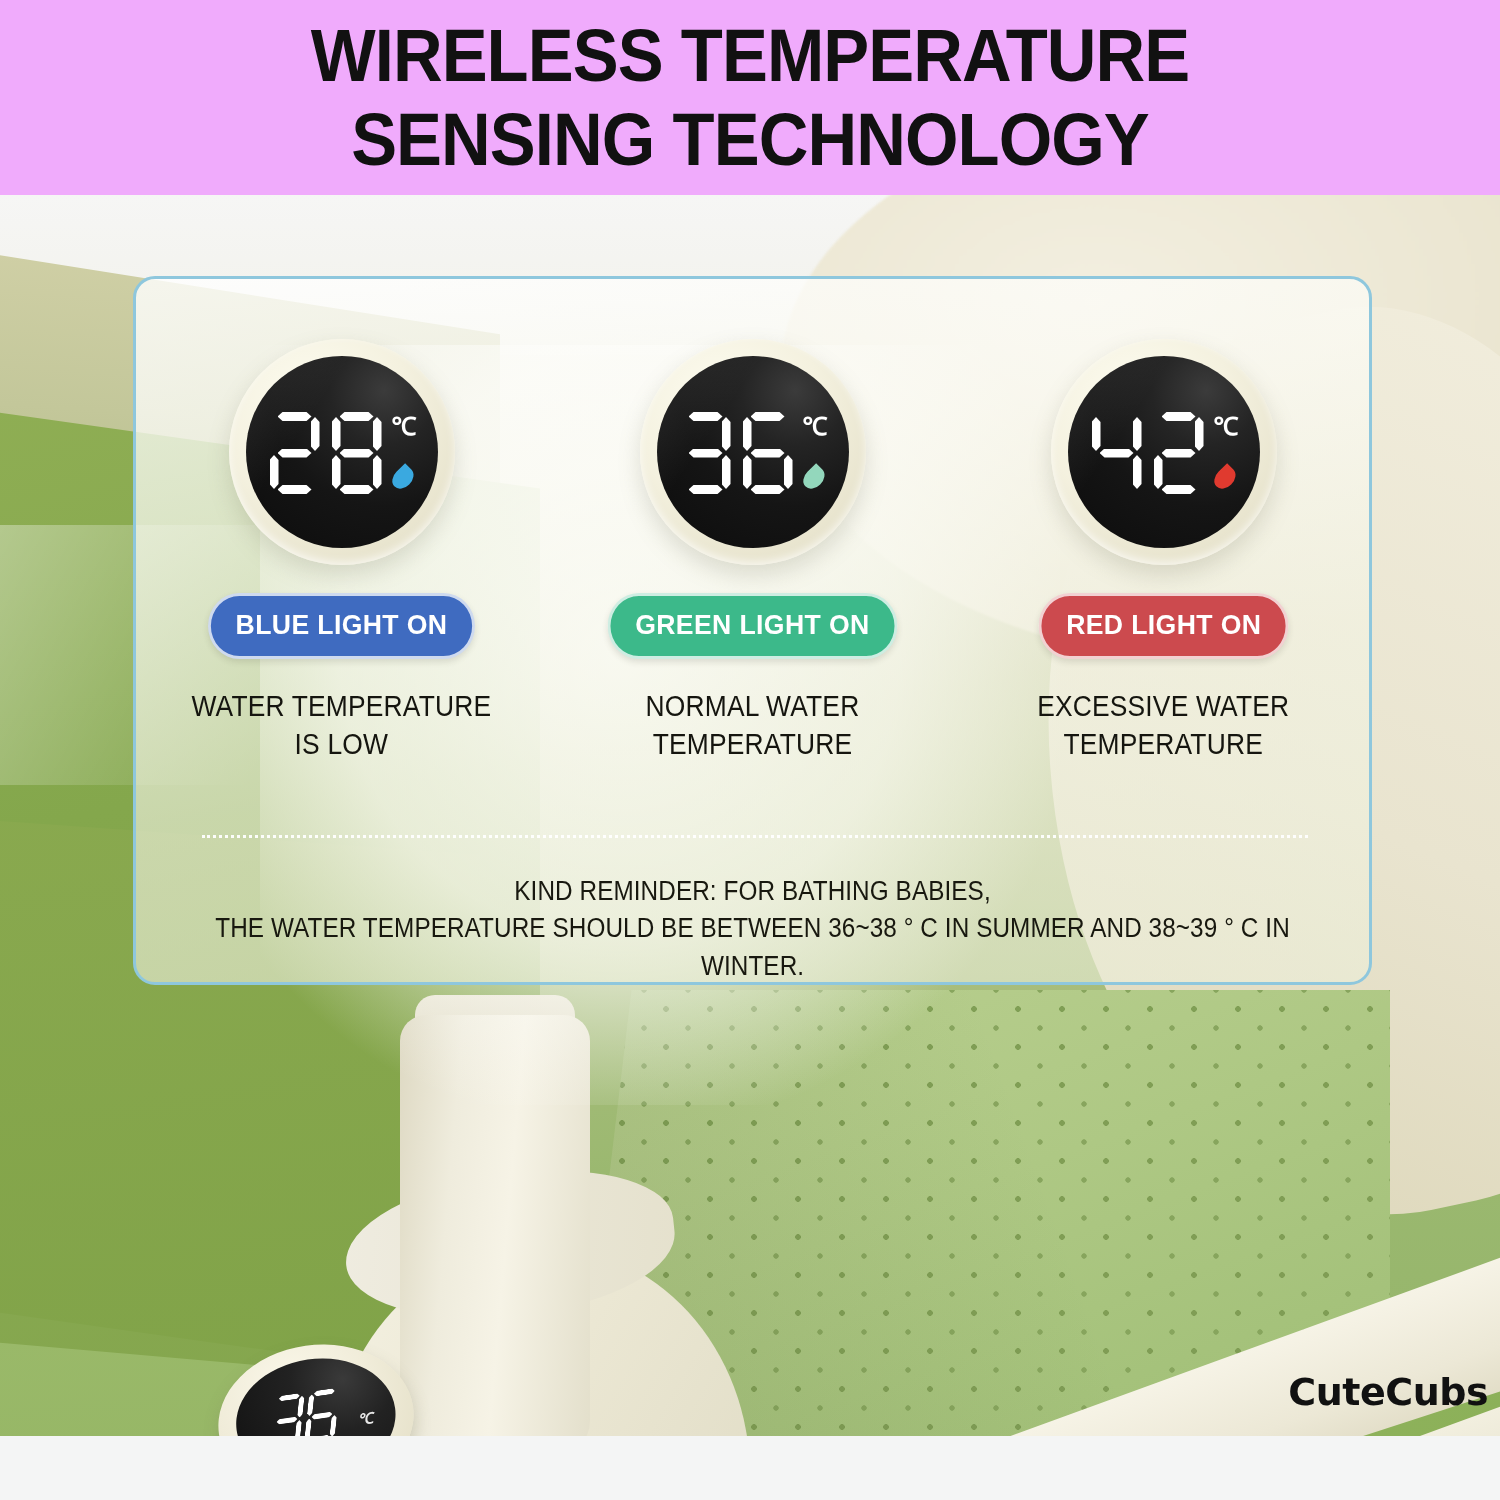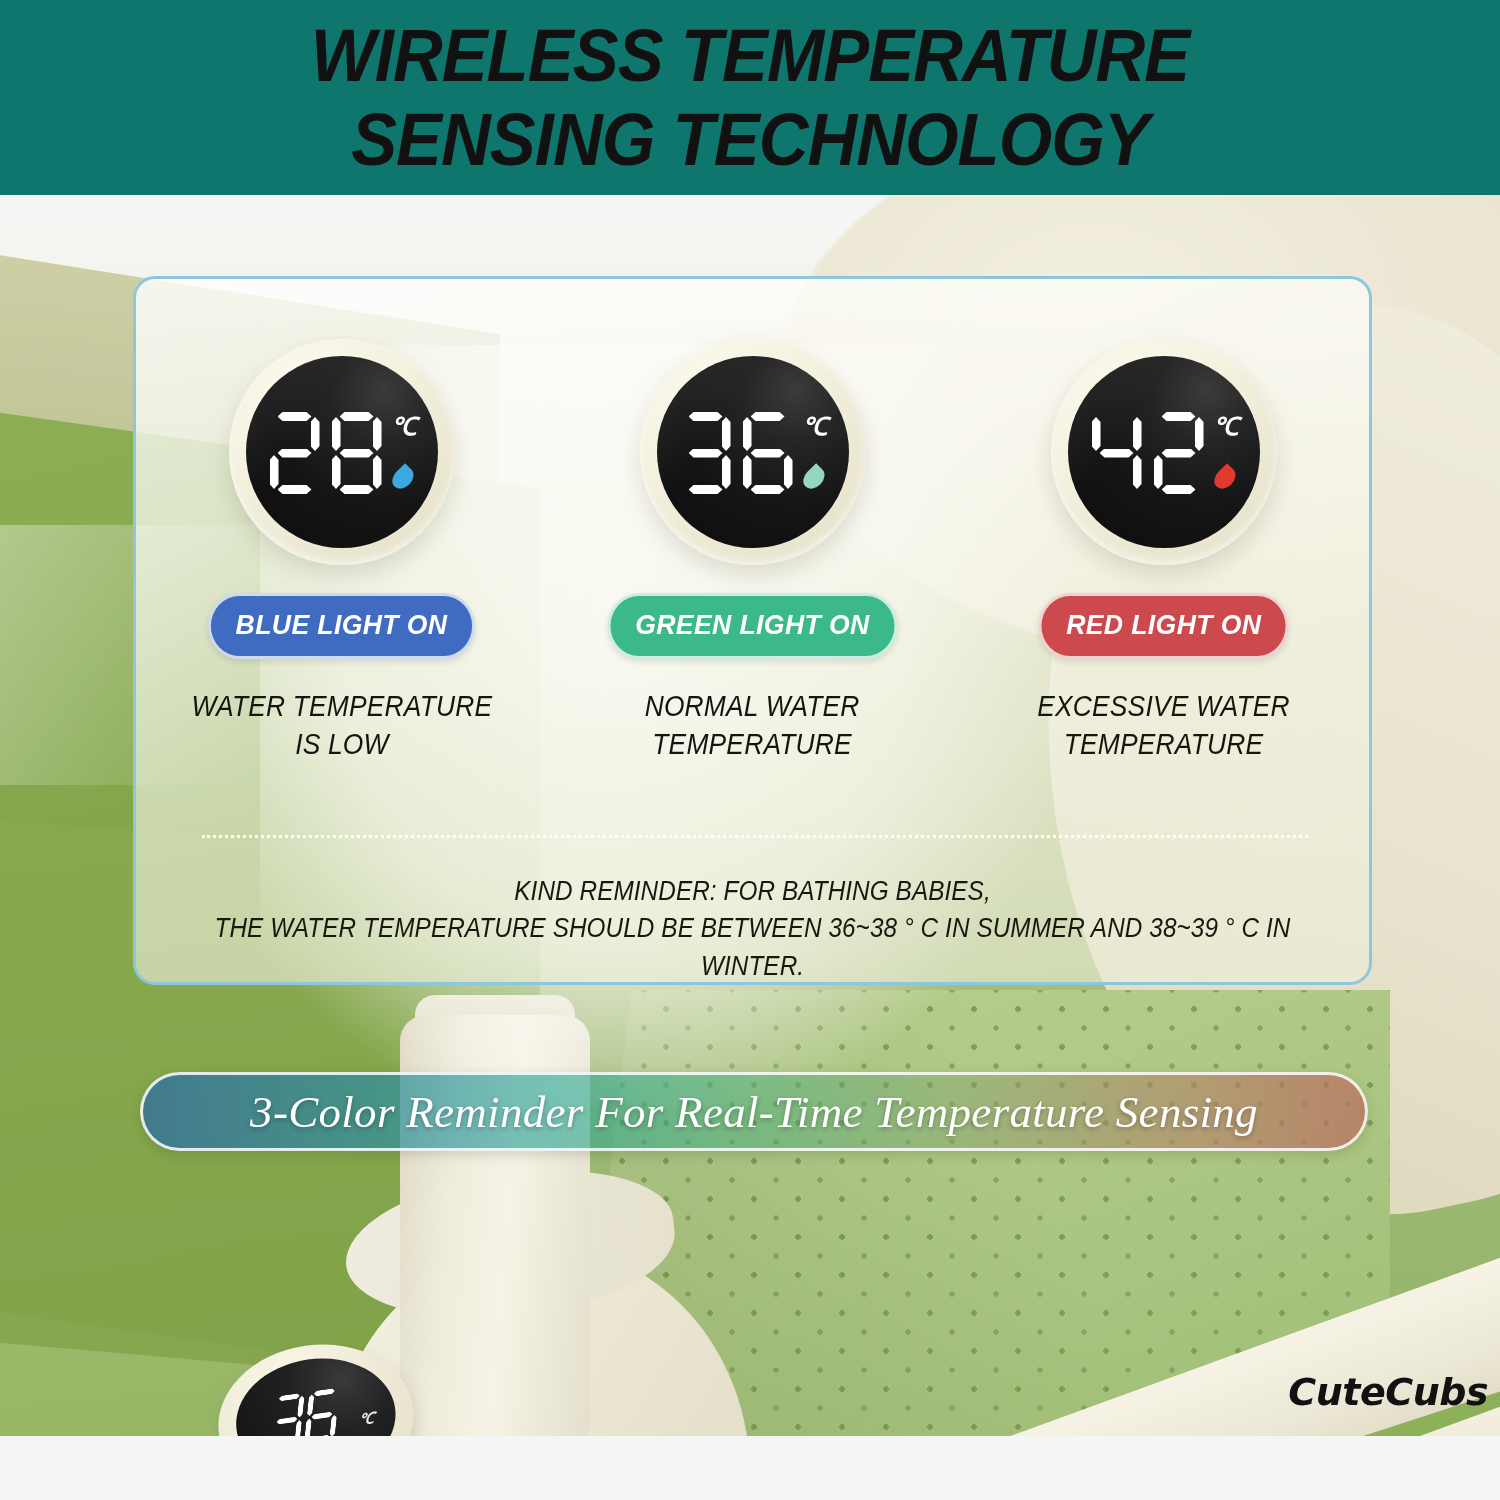--- a/index.html
+++ b/index.html
@@ -1,21 +1,21 @@
 <!DOCTYPE html>
 <html><head>
 <meta charset="utf-8">
 <style>
   html,body{margin:0;padding:0;}
   body{
     width:1500px;height:1500px;overflow:hidden;
     font-family:"Liberation Sans", sans-serif;
     background:#f4f5f5;
   }
-  .stage{position:relative;width:1500px;height:1436px;overflow:hidden;background:#0f766e;font-style:italic;}
+  .stage{position:relative;width:1500px;height:1436px;overflow:hidden;background:#f0abfc;}
 
   
   .photo{position:absolute;left:0;top:195px;width:1500px;height:1305px;overflow:hidden;
          background:linear-gradient(180deg,#f3f3f1 0%,#efeee6 6%,#e7e6d6 14%,#dcdcc4 22%,#c9cda3 34%,#b9c690 46%,#a8bd7c 60%,#9ab86f 76%,#93b468 100%);}
   .bg-topwhite{position:absolute;left:0;top:0;width:1500px;height:160px;
         background:linear-gradient(180deg,#f6f6f5 0%,#f3f3ee 60%,#eeeee3 100%);}
   .tub-rim-left{position:absolute;left:-60px;top:95px;width:560px;height:230px;
         background:linear-gradient(175deg,#cfcfa5 0%,#c3c79a 55%,#b7bf8d 100%);
         transform:skewY(9deg);}
   .tub-wall-left{position:absolute;left:-80px;top:250px;width:620px;height:900px;
@@ -280,23 +280,20 @@
 
     </div>
 
     <div class="divider"></div>
     <div class="reminder">
       <div>KIND REMINDER: FOR BATHING BABIES,</div>
       <div>THE WATER TEMPERATURE SHOULD BE BETWEEN 36~38 ° C IN SUMMER AND 38~39 ° C IN WINTER.</div>
     </div>
   </div>
 
-  <div class="banner">
-    <span>3-Color Reminder For Real-Time Temperature Sensing</span>
-  </div>
 
   <div class="mini">
     <div class="mini-screen">
       <div class="mini-digits">
           <div class="dg">
             <div class="sg h a"></div>
             <div class="sg v b"></div>
             <div class="sg v c"></div>
             <div class="sg h d"></div>
             <div class="sg h g"></div>

